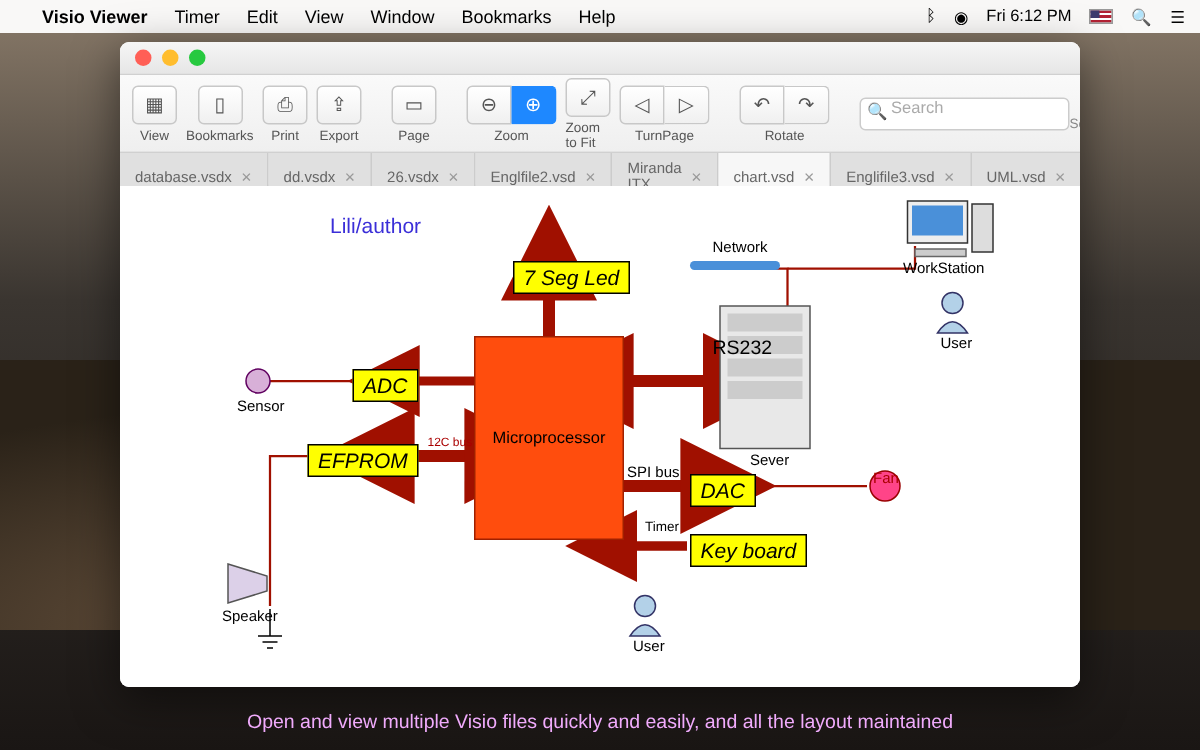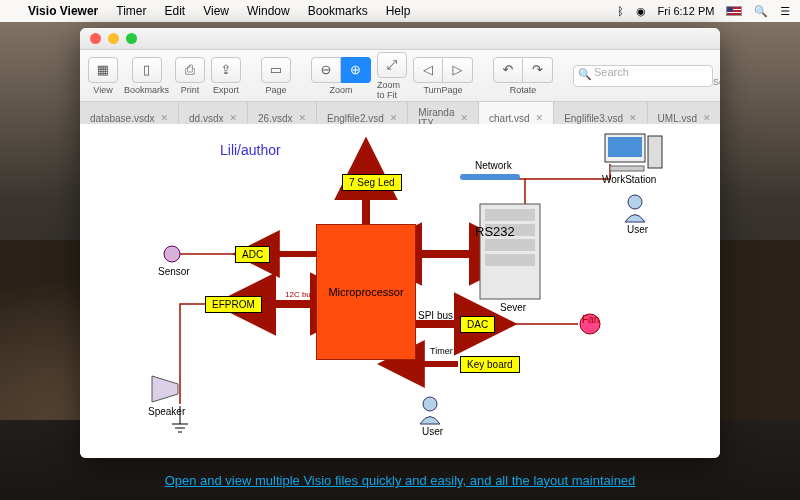--- a/index.html
+++ b/index.html
@@ -35,26 +35,26 @@
 .toolbar .search-lbl { font-size: 9px; color: #888; align-self: flex-end; padding-right: 8px; margin-top: 2px; }
 .toolbar .colwrap { display: flex; flex-direction: row; align-items: flex-end; }
 
 .tabbar { height: 22px; background: #e8e8e8; border-bottom: 1px solid #ccc; display: flex; font-size: 10px; color: #666; }
 .tab { padding: 16px 10px; display: flex; align-items: center; gap: 6px; border-right: 1px solid #ccc; background: #e0e0e0; }
 .tab.active { background: #f7f7f7; }
 .tab .x { color: #999; font-size: 9px; }
 
 .canvas { position: relative; width: 100%; height: calc(100% - 96px); background: #fff; overflow: hidden; }
 .author { position: absolute; top: 18px; left: 140px; color: #3b2fd8; font-size: 14px; }
-.ybox { position: absolute; background: #ffff00; border: 1px solid #000; font-size: 10px; display: flex; align-items: center; justify-content: center; padding: 2px 6px; }
+.ybox { position: absolute; background: #ffff00; border: 1px solid #000; font-size: 14px; display: flex; align-items: center; justify-content: center; padding: 2px 6px; font-style: italic; }
 .micro { position: absolute; left: 236px; top: 100px; width: 100px; height: 136px; background: #ff4d0d; border: 1px solid #a02000; color: #000; font-size: 11px; display: flex; align-items: center; justify-content: center; }
 .lbl { position: absolute; font-size: 10px; color: #000; }
 .lbl.red { color: #a00; margin-left: 10px; }
 
-.captionbar { position: absolute; bottom: 12px; left: 0; right: 0; text-align: center; color: #0ea5e9; font-size: 13px; text-decoration: underline; }
+.captionbar { position: absolute; bottom: 12px; left: 0; right: 0; text-align: center; color: #f0abfc; font-size: 13px; }
 
 svg.diagram { position: absolute; inset: 0; width: 100%; height: 100%; pointer-events: none; }
 </style>
 </head>
 <body>
 
 <div class="wallpaper"></div>
 
 <div class="menubar">
   <span class="apple"></span>

